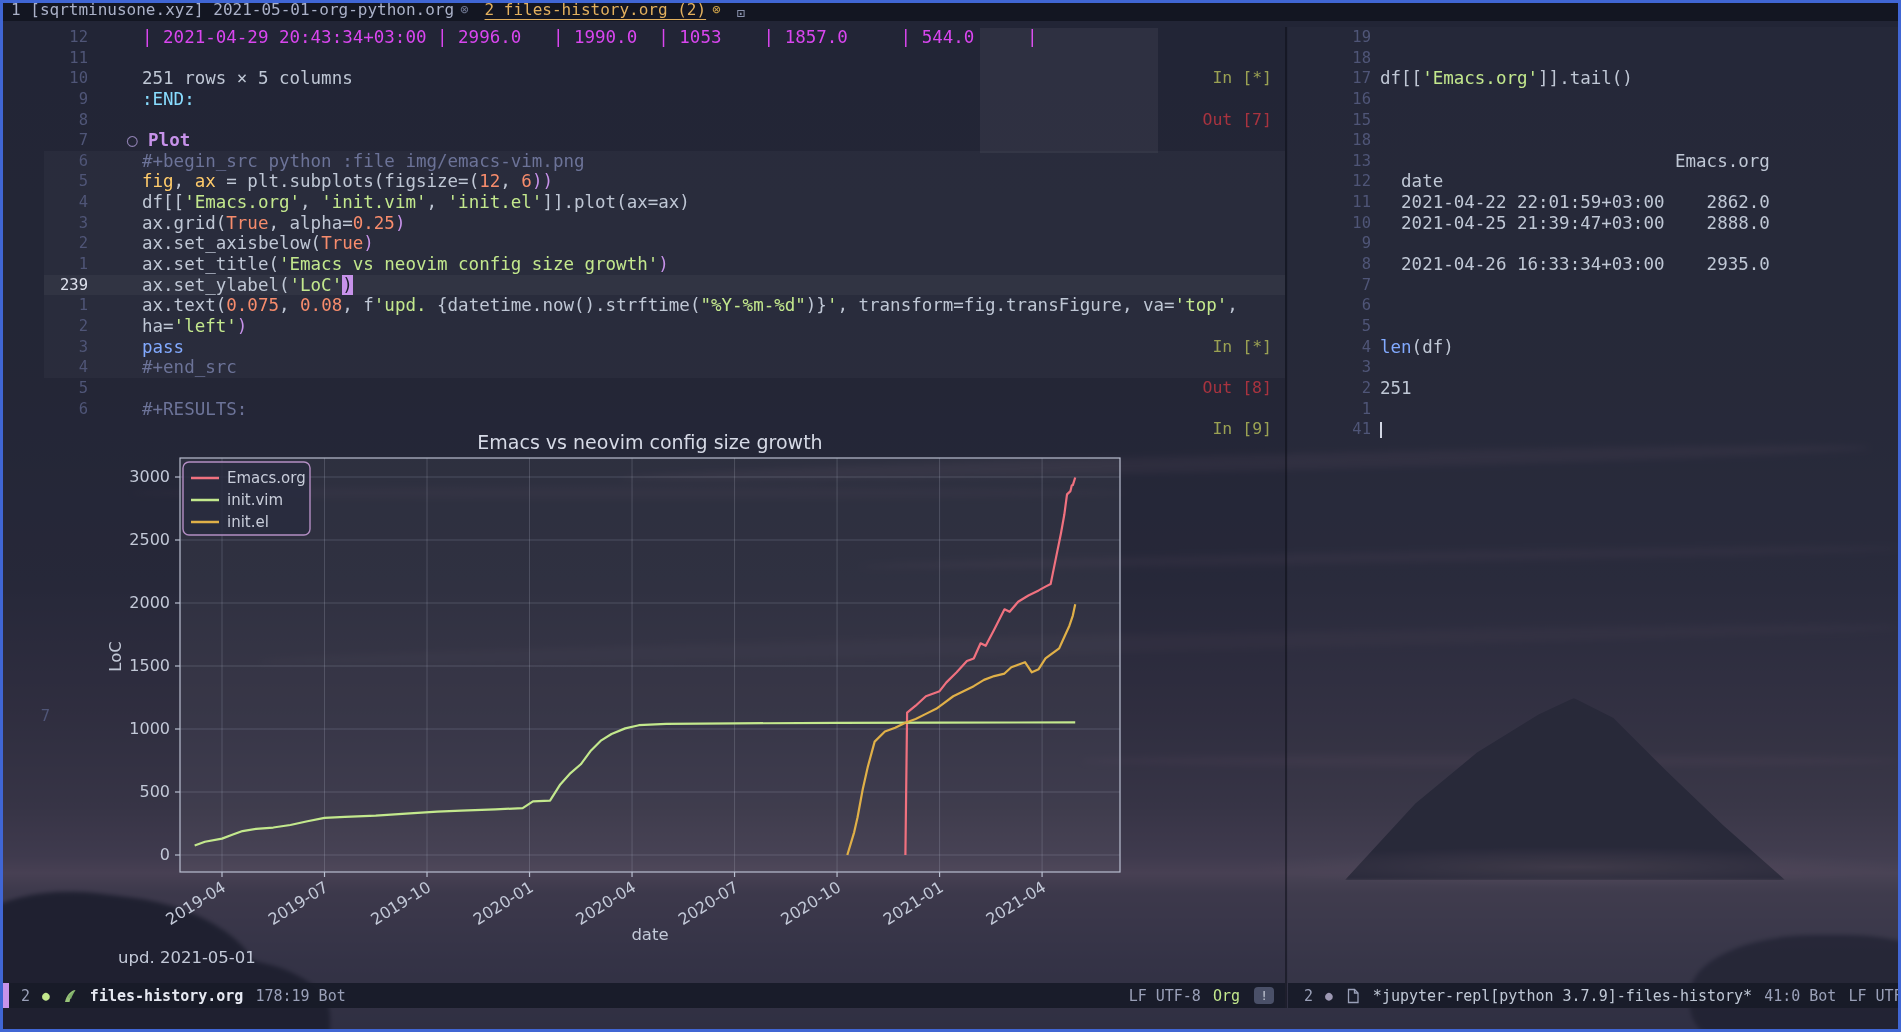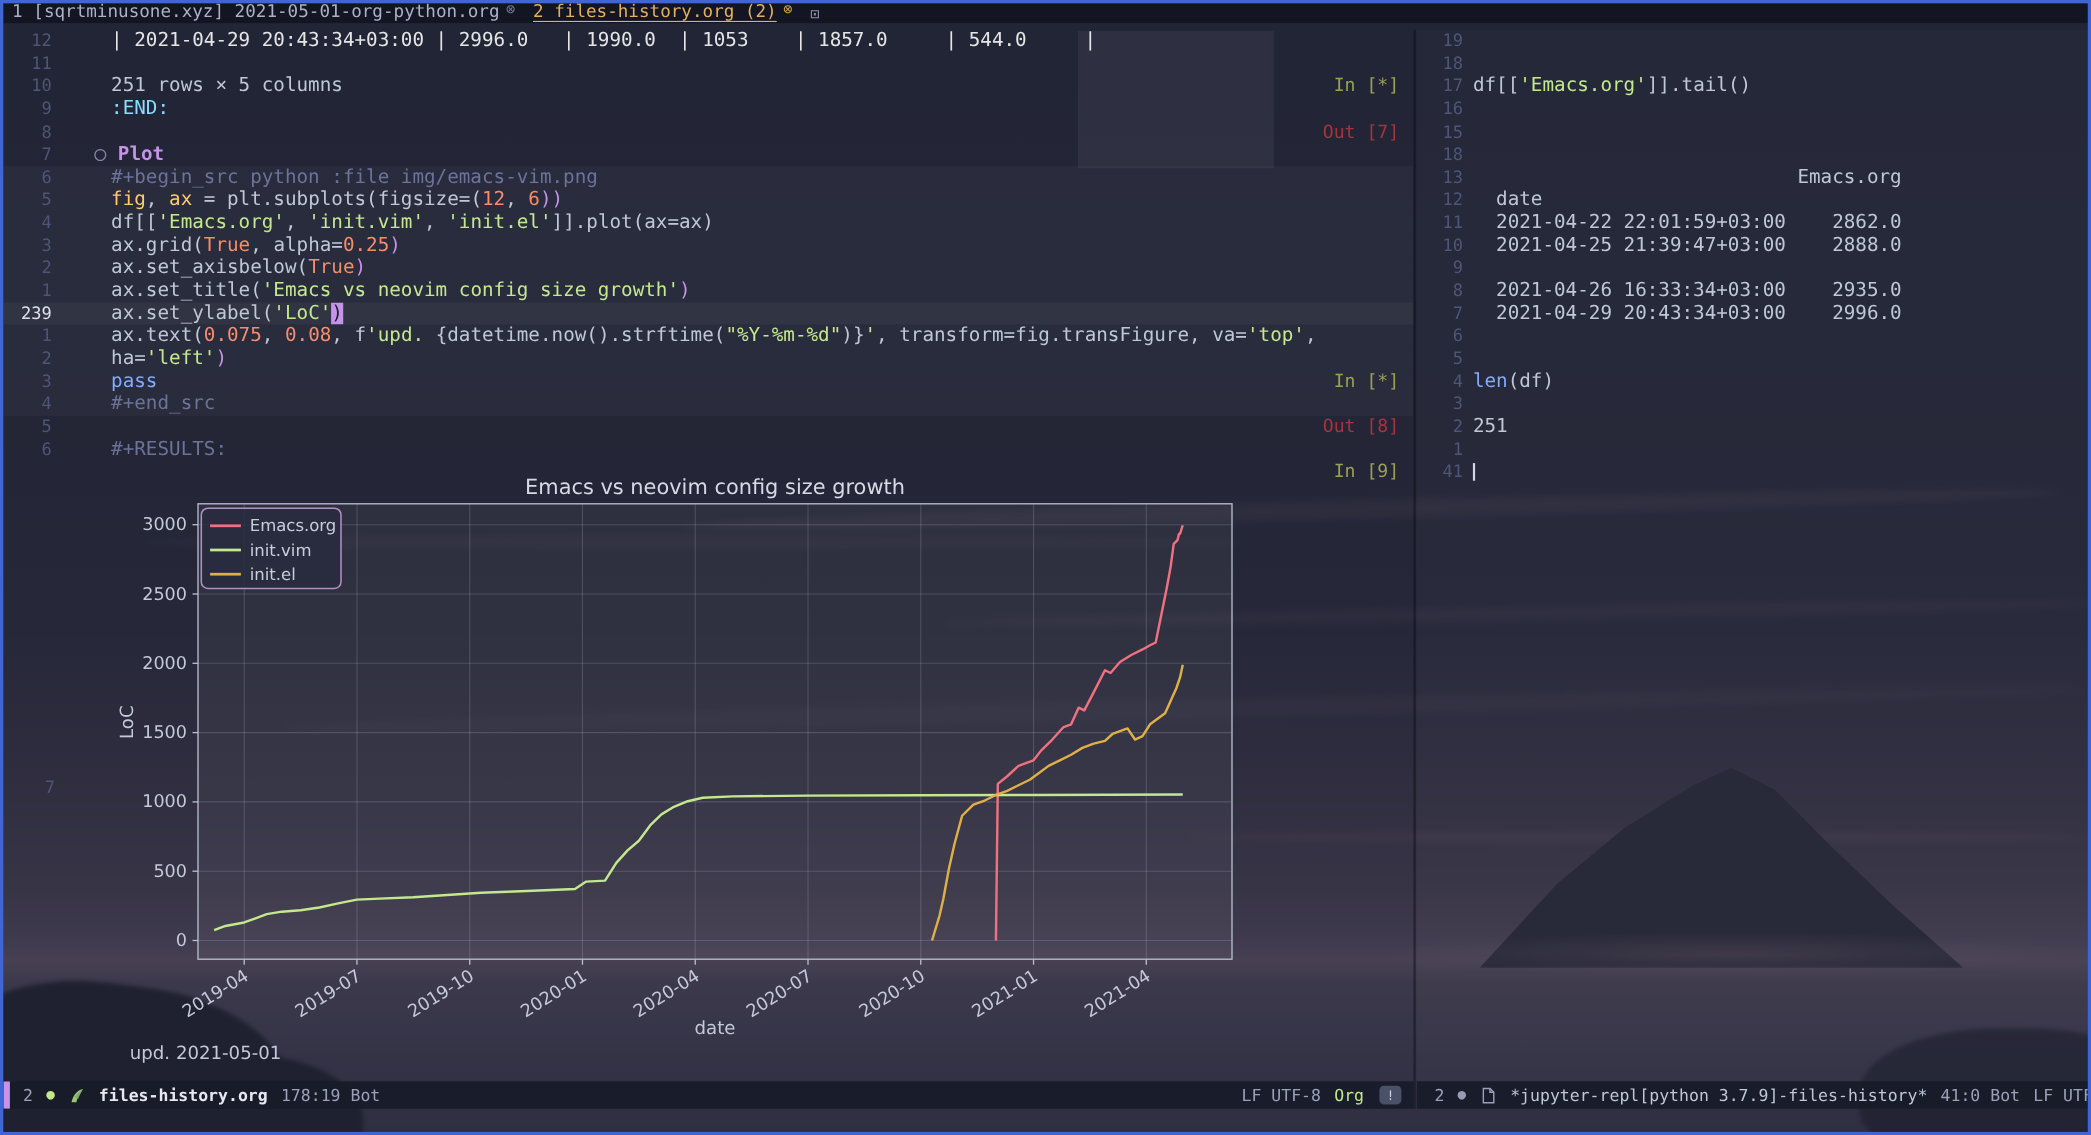--- a/index.html
+++ b/index.html
@@ -30,30 +30,30 @@
   .tab.active .tlabel{text-decoration:underline;text-underline-offset:4px;}
   .tab.active .close{color:#caa04a;}
   .newtab{margin-left:8px;color:#8a92ad;font-size:14px;}
   
   .pane{position:absolute;top:27px;bottom:49px;overflow:hidden;z-index:5;}
   #left-pane{left:3px;width:1282px;}
   #right-pane{left:1288px;width:694px;background:rgba(255,255,255,0.015);}
   .vdivider{position:absolute;left:1285px;top:27px;bottom:24px;width:2px;
     background:rgba(10,12,20,0.5);z-index:6;}
   .row{height:20.65px;line-height:20.65px;display:flex;overflow:hidden;
-    font-size:17.5px;white-space:pre;}
+    font-size:17.5px;white-space:pre;margin-left:41px;}
   .row .num{width:44px;text-align:right;color:#4f5577;font-size:15.5px;flex:none;}
   #right-pane .row .num{width:42px;}
   .row .txt{padding-left:54px;color:#bfc7d5;}
   #right-pane .row .txt{padding-left:9px;}
   .row.blk{background:rgba(255,255,255,0.03);}
   .row.curline{background:rgba(255,255,255,0.065);}
   .row.curline .num{color:#dde0ec;}
   .txt.hpad{padding-left:39px;}
-  .c-w{color:#bfc7d5}.c-pink{color:#e5e5e5}.c-cyan{color:#89ddff}
+  .c-w{color:#bfc7d5}.c-pink{color:#d946ef}.c-cyan{color:#89ddff}
   .c-gray{color:#6c7398}.c-grn{color:#c3e88d}.c-org{color:#f78c6c}
   .c-yel{color:#ffcb6b}.c-blu{color:#82aaff}.c-pur{color:#c792ea}
   .c-hb{color:#8d7fb0}
   .block-cursor{background:#c792ea;color:#1b1e2b;}
   .vbar{display:inline-block;width:2px;height:16px;background:#d2d6e4;vertical-align:middle;}
   .lightbox{position:absolute;left:977px;top:1px;width:178px;height:125px;
     background:rgba(255,255,255,0.055);}
   .stray-num{position:absolute;left:14px;top:680px;width:33px;text-align:right;
     color:#4f5577;font-size:15.5px;}
   .inout{position:absolute;left:1150px;width:122px;height:20.65px;line-height:20.65px;
@@ -135,21 +135,21 @@
       <div class="row"><span class="num">17</span><span class="txt"><span class="c-w">df[[</span><span class="c-grn">'Emacs.org'</span><span class="c-w">]].tail()</span></span></div>
       <div class="row"><span class="num">16</span><span class="txt"></span></div>
       <div class="row"><span class="num">15</span><span class="txt"></span></div>
       <div class="row"><span class="num">18</span><span class="txt"></span></div>
       <div class="row"><span class="num">13</span><span class="txt"><span class="c-w">                            Emacs.org</span></span></div>
       <div class="row"><span class="num">12</span><span class="txt"><span class="c-w">  date</span></span></div>
       <div class="row"><span class="num">11</span><span class="txt"><span class="c-w">  2021-04-22 22:01:59+03:00    2862.0</span></span></div>
       <div class="row"><span class="num">10</span><span class="txt"><span class="c-w">  2021-04-25 21:39:47+03:00    2888.0</span></span></div>
       <div class="row"><span class="num">9</span></div>
       <div class="row"><span class="num">8</span><span class="txt"><span class="c-w">  2021-04-26 16:33:34+03:00    2935.0</span></span></div>
-      <div class="row"><span class="num">7</span><span class="txt"><span class="c-w">  2021-04-29 20:43:34+03:00    2996.0</span></span></div>
+      <div class="row"><span class="num">7</span></div>
       <div class="row"><span class="num">6</span><span class="txt"></span></div>
       <div class="row"><span class="num">5</span><span class="txt"></span></div>
       <div class="row"><span class="num">4</span><span class="txt"><span class="c-blu">len</span><span class="c-w">(df)</span></span></div>
       <div class="row"><span class="num">3</span><span class="txt"></span></div>
       <div class="row"><span class="num">2</span><span class="txt"><span class="c-w">251</span></span></div>
       <div class="row"><span class="num">1</span><span class="txt"></span></div>
       <div class="row"><span class="num">41</span><span class="txt"><span class="vbar"></span></span></div>
     </div>
 </div>
 <div id="prompt-layer">

